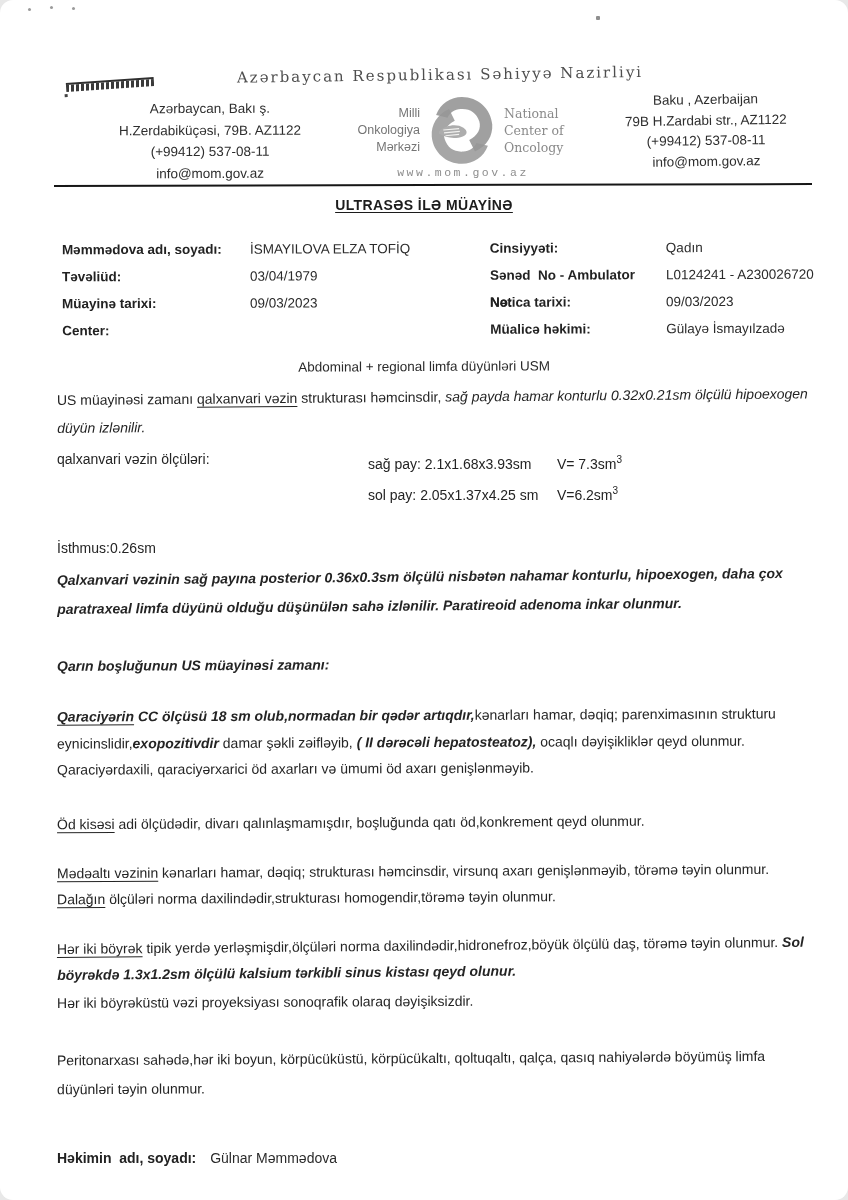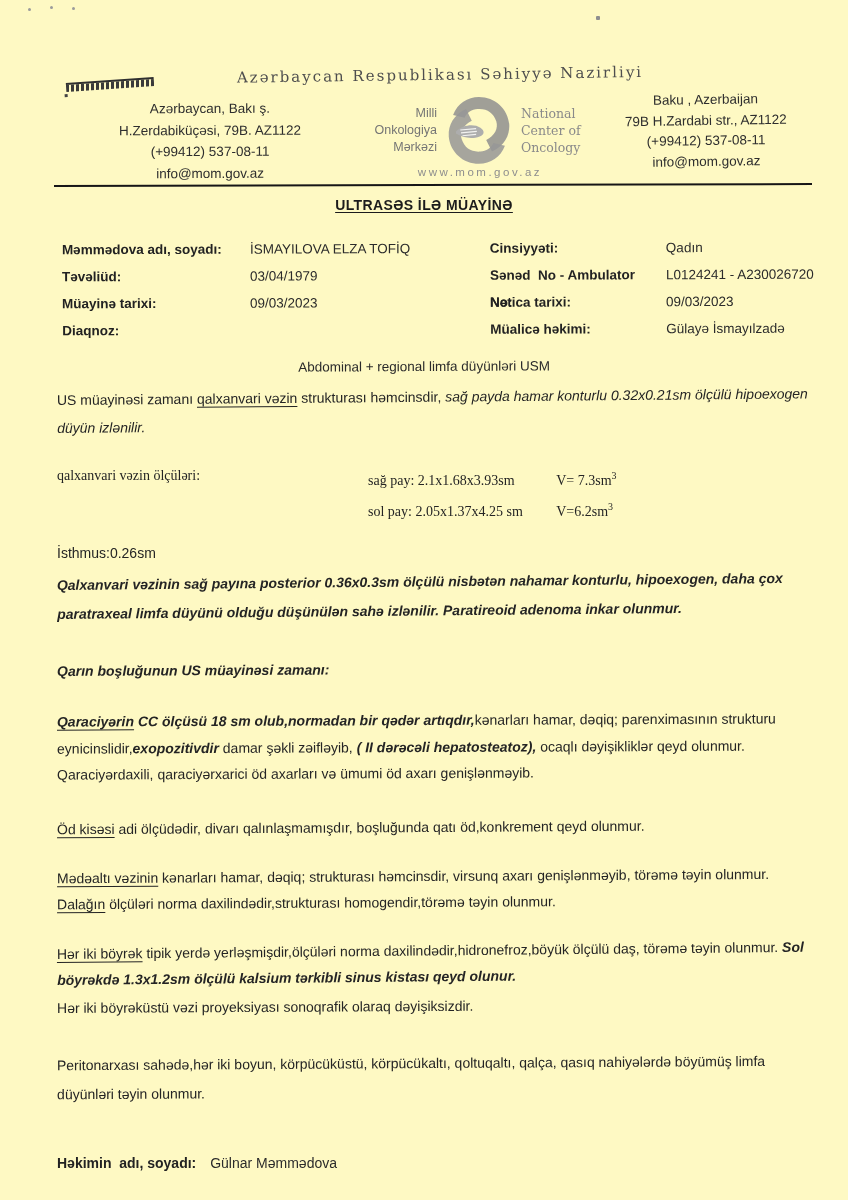--- a/index.html
+++ b/index.html
@@ -1,19 +1,19 @@
 <!DOCTYPE html>
 <html lang="az"><head>
 <meta charset="utf-8">
 <style>
   html,body{margin:0;padding:0;background:#e8e8e8;}
   .page{
     position:relative;width:848px;height:1200px;margin:0 auto;
-    background:#fef9c3;overflow:hidden;
-    font-family:"Liberation Sans",sans-serif;color:#242424;
+    background:#ffffff;overflow:hidden;
+    font-family:"Liberation Sans",sans-serif;color:#242424;border-radius:13px;
   }
   
   .dots{position:absolute;left:28px;top:6px;width:60px;height:8px;}
   .dots i{position:absolute;width:3px;height:3px;background:#9b9b9b;border-radius:50%;}
   .dots i:nth-child(1){left:0;top:2px}
   .dots i:nth-child(2){left:22px;top:0}
   .dots i:nth-child(3){left:44px;top:1px}
   .dot-single{position:absolute;left:596px;top:16px;width:4px;height:4px;background:#8f8f8f;border-radius:1px;}
   .smudge{
     position:absolute;left:66px;top:80px;width:88px;height:7px;
@@ -23,50 +23,50 @@
   .smudge::after{content:"";position:absolute;left:-2px;top:9px;width:3px;height:3px;background:#444;}
   
   .ministry{
     position:absolute;left:0;right:0;top:66px;text-align:center;padding-left:32px;
     font-family:"DejaVu Serif",serif;font-size:15px;letter-spacing:2px;color:#4e4e4e;
     transform:rotate(-0.8deg);
   }
   .addr{position:absolute;text-align:center;font-size:13.5px;color:#2e2e2e;}
   .addr-left{left:64px;top:98px;width:292px;line-height:21.5px;transform:rotate(-0.2deg);}
   .addr-right{left:578px;top:90px;width:256px;line-height:20.5px;transform:rotate(-0.9deg);}
-  .logo-wrap{position:absolute;left:340px;top:94px;width:280px;}
+  .logo-wrap{position:absolute;left:323px;top:94px;width:280px;}
   .logo-row{display:flex;align-items:center;justify-content:center;}
   .logo-az{width:78px;text-align:right;font-size:12.5px;line-height:17px;color:#757575;}
   .logo-en{width:80px;text-align:left;font-size:12.5px;line-height:17px;color:#8a8a8a;font-family:"DejaVu Serif",serif;}
   .logo-svg{width:74px;height:72px;margin:0 5px;flex:none;}
-  .website{margin-top:0px;text-align:center;font-size:11.5px;letter-spacing:2.5px;color:#8e8e8e;font-family:Liberation Sans, sans-serif;}
+  .website{margin-top:0px;text-align:center;font-size:11.5px;letter-spacing:2.5px;color:#8e8e8e;font-family:Liberation Mono, monospace;}
   .rule{position:absolute;left:54px;right:36px;top:184px;border-top:2.5px solid #161616;transform:rotate(-0.15deg);}
   
   .content{position:absolute;top:197px;left:0;right:0;}
   .report-title{text-align:center;font-size:14px;font-weight:bold;letter-spacing:.4px;color:#1c1c1c;}
   .report-title span{text-decoration:underline;text-underline-offset:2px;margin-top:33px;}
   .patient{display:flex;margin:22px 28px 0 62px;transform:rotate(-0.2deg);}
   .pcol-left{width:428px;}
   .pcol-right{flex:1;}
   .prow{display:flex;height:27px;line-height:27px;font-size:13.5px;}
   .plabel{font-weight:bold;color:#222;}
   .pcol-left .plabel{width:166px;flex:none;}
   .pcol-right .plabel{width:154px;flex:none;}
   .pvalue{color:#2b2b2b;margin-left:22px;}
   .pre{white-space:pre-wrap;}
   .exam-type{margin-top:16px;text-align:center;font-size:13.5px;color:#2a2a2a;transform:rotate(-0.3deg);}
   .body{margin:12px 38px 0 57px;font-size:14px;line-height:28px;color:#242424;}
   .b{font-weight:bold;}
   .i{font-style:italic;}
   .u{text-decoration:underline;text-underline-offset:2.5px;}
-  .meas{display:flex;margin-top:20px;line-height:27px;font-family:Liberation Serif, serif;}
+  .meas{display:flex;margin-top:4px;line-height:27px;}
   .meas-label{width:311px;flex:none;}
   .meas-row .dims{display:inline-block;width:185px;}
   .meas-row .vol sup{font-size:10px;}
-  .isthmus{margin-top:14px;}
+  .isthmus{margin-top:25px;}
   .p-nodule{margin-top:4px;line-height:29px;transform:rotate(-0.55deg);transform-origin:left center;}
   .p-abdomen{margin-top:26px;transform:rotate(-0.3deg);}
   .p-liver{margin-top:24px;line-height:26.5px;transform:rotate(-0.25deg);}
   .p-bile{line-height:26.5px;transform:rotate(-0.25deg);}
   .p-gall{margin-top:26px;transform:rotate(-0.35deg);}
   .p-pancreas{margin-top:22px;line-height:26px;transform:rotate(-0.35deg);}
   .p-spleen{line-height:26px;transform:rotate(-0.35deg);}
   .p-kidneys{margin-top:26px;line-height:26px;transform:rotate(-0.55deg);transform-origin:left center;}
   .p-adrenals{line-height:26px;transform:rotate(-0.3deg);}
   .p-lymph{margin-top:30px;line-height:29px;transform:rotate(-0.35deg);}
@@ -140,21 +140,21 @@
         </div>
         <div class="prow">
           <span class="plabel pre">Təvəliüd:</span>
           <span class="pvalue">03/04/1979</span>
         </div>
         <div class="prow">
           <span class="plabel pre">Müayinə tarixi:</span>
           <span class="pvalue">09/03/2023</span>
         </div>
         <div class="prow">
-          <span class="plabel pre">Diaqnoz:</span>
+          <span class="plabel pre">Center:</span>
           <span class="pvalue"></span>
         </div>
       </div>
       <div class="pcol-right">
         <div class="prow">
           <span class="plabel pre">Cinsiyyəti:</span>
           <span class="pvalue">Qadın</span>
         </div>
         <div class="prow">
           <span class="plabel pre">Sənəd  No - Ambulator No:</span>

